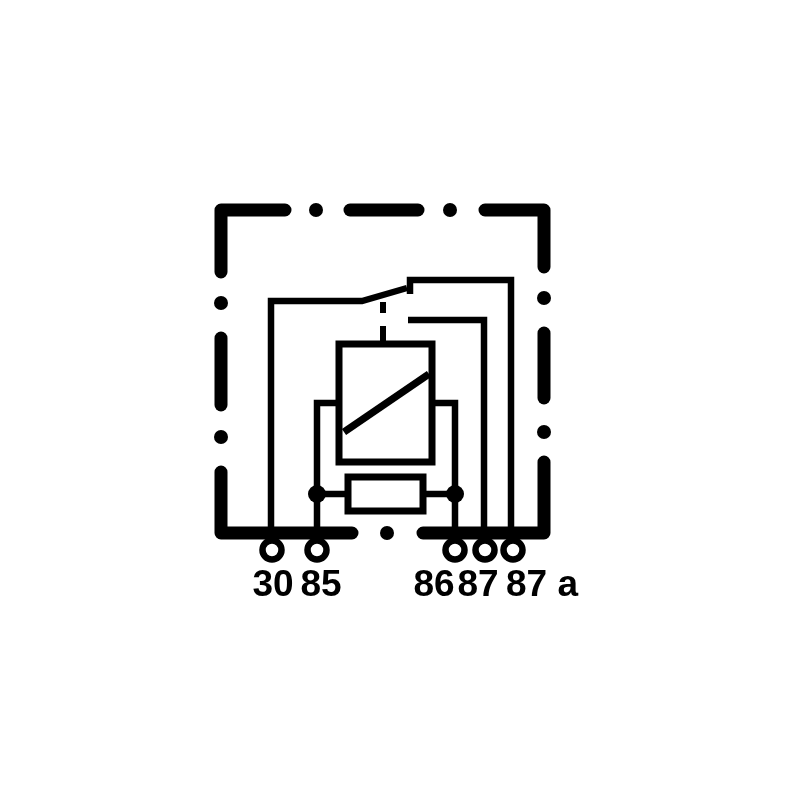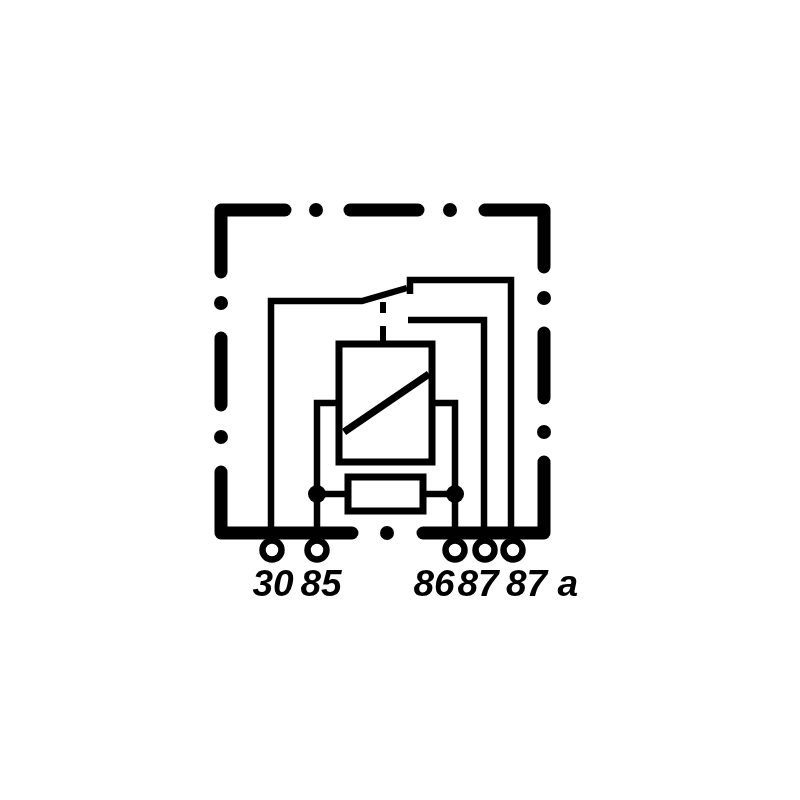--- a/index.html
+++ b/index.html
@@ -9,21 +9,20 @@
     height: 800px;
     background: #ffffff;
     font-family: "Liberation Sans", sans-serif;
   }
   .canvas {
     position: relative;
     width: 657px;
     height: 800px;
     background: #ffffff;
     overflow: hidden;
-    font-style: italic;
   }
   svg.schematic {
     position: absolute;
     left: 0;
     top: 0;
     width: 800px;
     height: 800px;
   }
   .term-label {
     font-family: "Liberation Sans", sans-serif;

